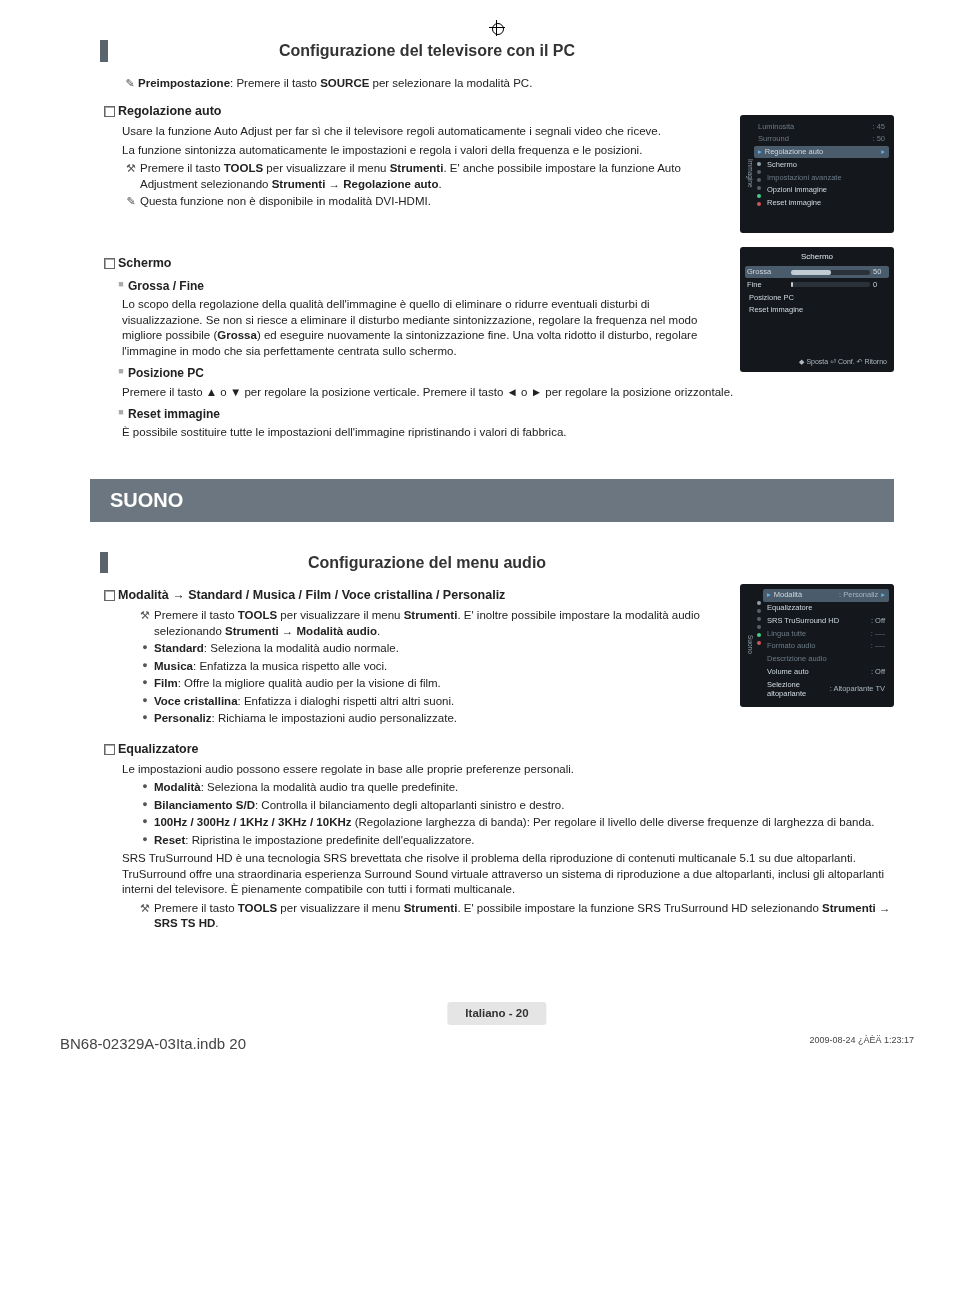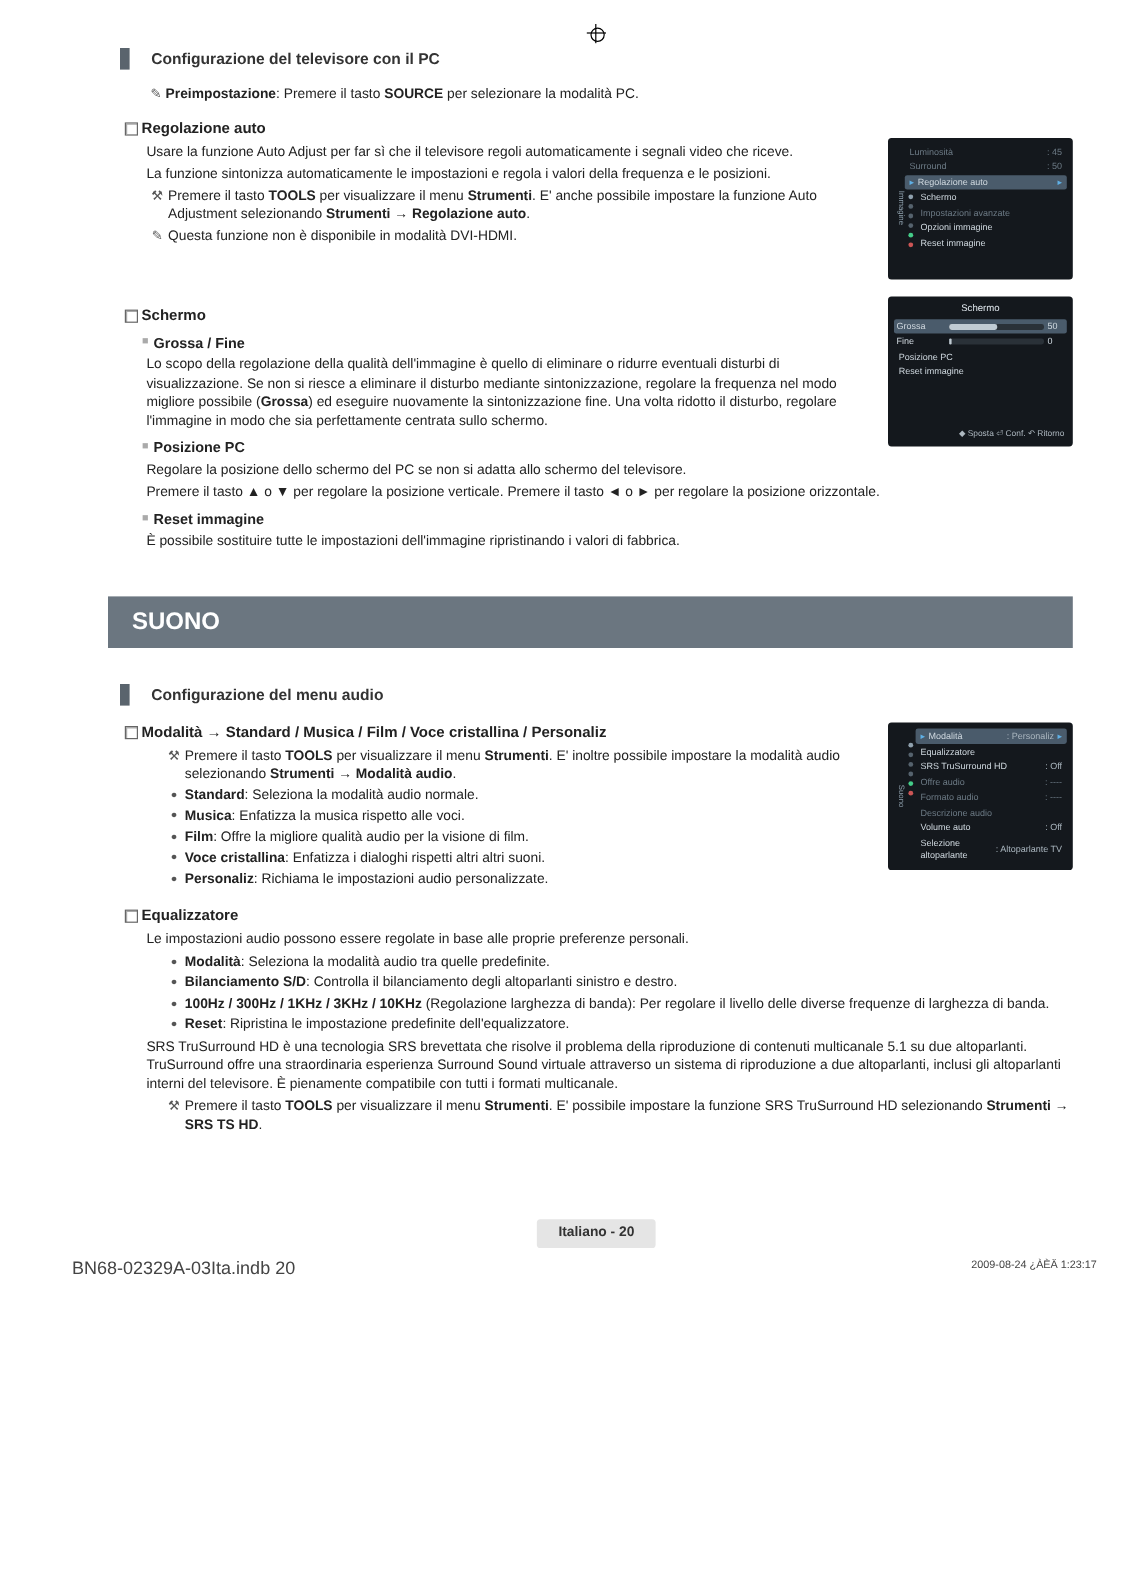--- a/index.html
+++ b/index.html
@@ -10,23 +10,24 @@
     margin: 0;
     padding: 40px 60px 30px 100px;
     width: 954px;
     box-sizing: border-box;
     line-height: 1.35;
   }
   .section-head {
     border-left: 8px solid #5a646d;
     padding-left: 18px;
     margin: 30px 0 14px 0;
-    font-size: 13px;
+    font-size: 16px;
     font-weight: bold;
     color: #333;
+    text-align: center;
   }
   .section-head.first { margin-top: 0; }
   .note-row, .sub-note {
     display: flex;
     margin: 3px 0 3px 22px;
   }
   .icon-note, .icon-tool, .icon-q, .icon-bullet, .icon-sq {
     flex: 0 0 16px;
     text-align: center;
     font-size: 11px;
@@ -252,21 +253,20 @@
   <span class="subsub-label">Grossa / Fine</span>
 </div>
 <div class="body-text">
   <span>Lo scopo della regolazione della qualità dell'immagine è quello di eliminare o ridurre eventuali disturbi di visualizzazione. Se non si riesce a eliminare il disturbo mediante sintonizzazione, regolare la frequenza nel modo migliore possibile (</span><b>Grossa</b><span>) ed eseguire nuovamente la sintonizzazione fine. Una volta ridotto il disturbo, regolare l'immagine in modo che sia perfettamente centrata sullo schermo.</span>
 </div>
 
 <div class="subsub">
   <span class="icon-sq">■</span>
   <span class="subsub-label">Posizione PC</span>
 </div>
-<div class="body-text">Regolare la posizione dello schermo del PC se non si adatta allo schermo del televisore.</div>
 <div class="body-text">Premere il tasto ▲ o ▼ per regolare la posizione verticale. Premere il tasto ◄ o ► per regolare la posizione orizzontale.</div>
 
 <div class="subsub">
   <span class="icon-sq">■</span>
   <span class="subsub-label">Reset immagine</span>
 </div>
 <div class="body-text">È possibile sostituire tutte le impostazioni dell'immagine ripristinando i valori di fabbrica.</div>
 
 <div class="clearfix"></div>
 
@@ -292,21 +292,21 @@
       </div>
       <div class="osd-row">
             <span class="osd-label">Equalizzatore</span>
             <span class="osd-val"></span>
           </div>
       <div class="osd-row">
             <span class="osd-label">SRS TruSurround HD</span>
             <span class="osd-val">: Off</span>
           </div>
       <div class="osd-row">
-            <span class="osd-label dim">Offre audio</span>
+            <span class="osd-label dim">Lingua tutte</span>
             <span class="osd-val dim">: ----</span>
           </div>
       <div class="osd-row">
             <span class="osd-label dim">Formato audio</span>
             <span class="osd-val dim">: ----</span>
           </div>
       <div class="osd-row">
             <span class="osd-label dim">Descrizione audio</span>
           </div>
       <div class="osd-row">

